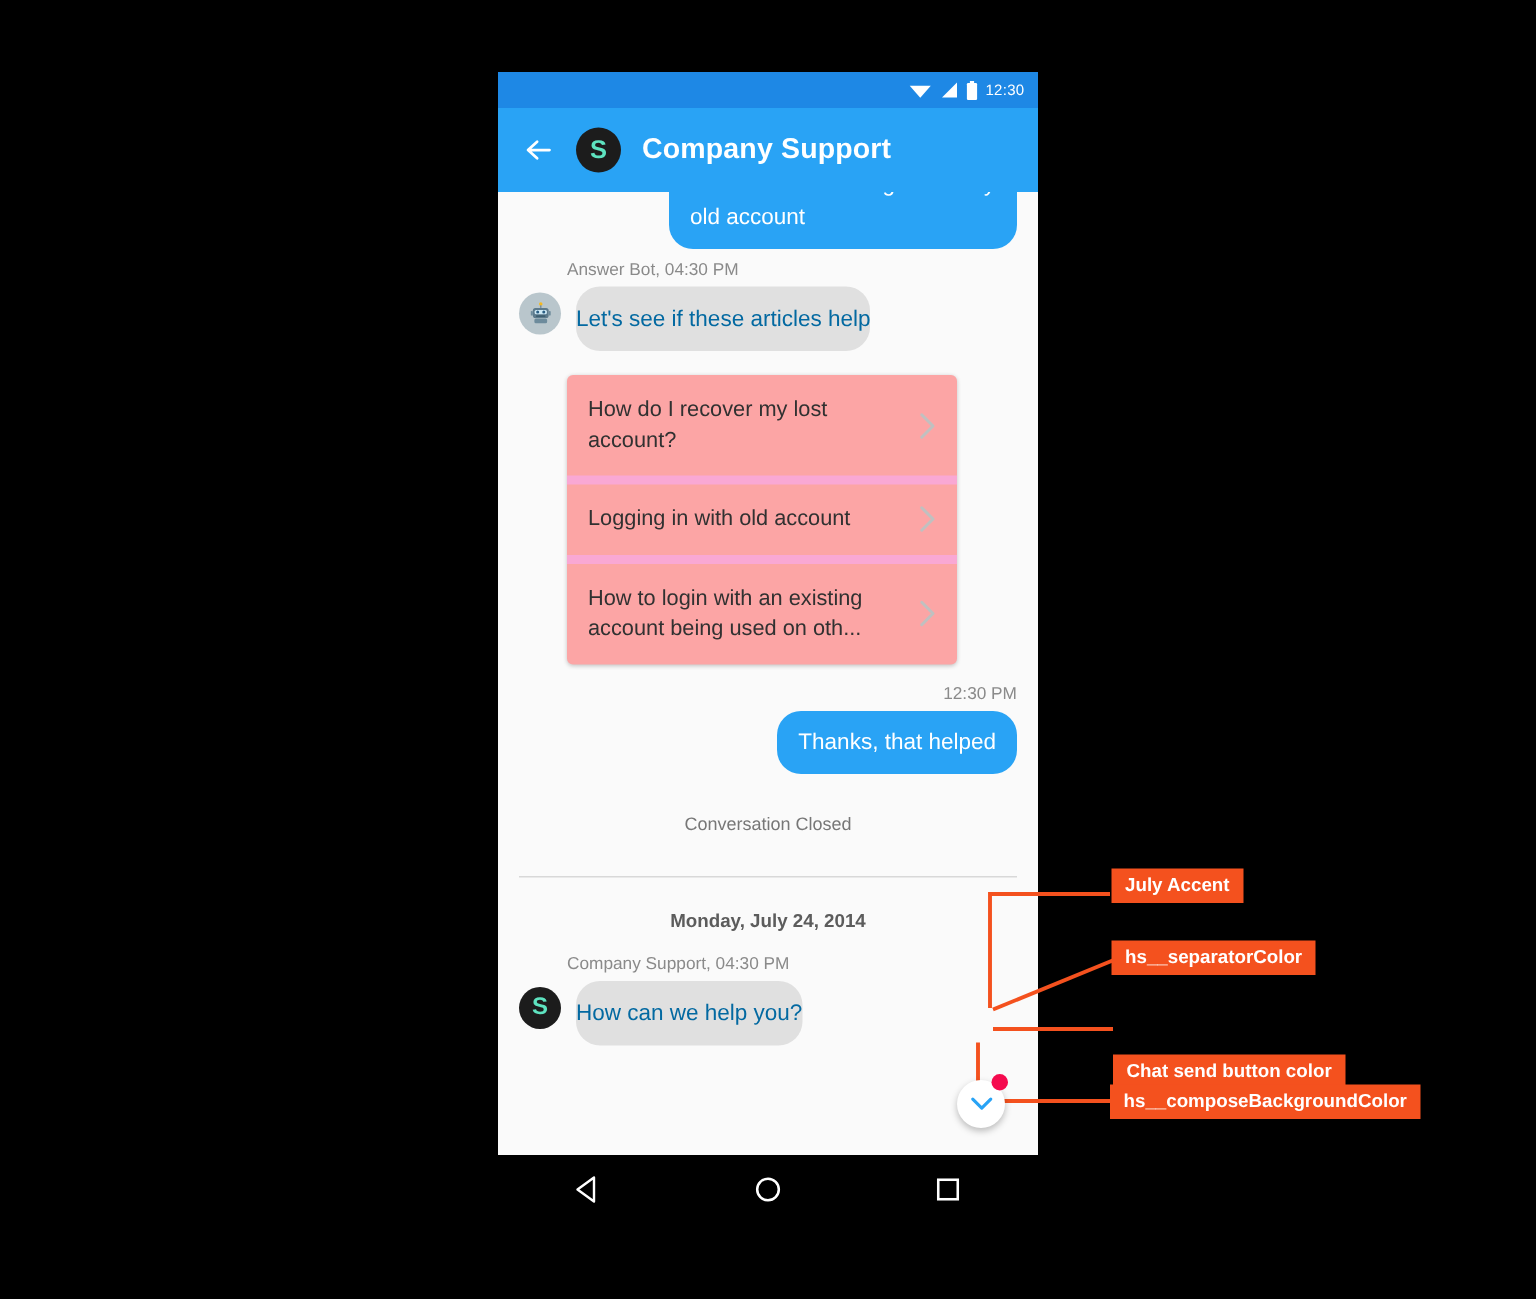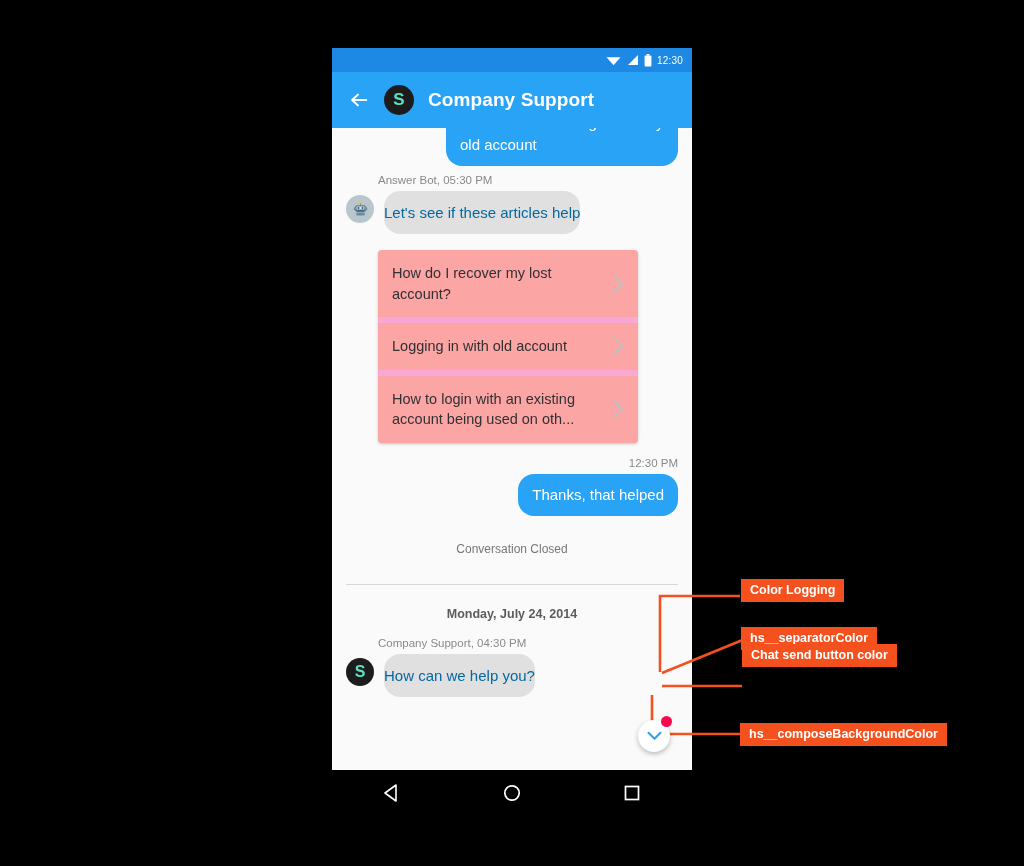--- a/index.html
+++ b/index.html
@@ -173,21 +173,21 @@
       </div>
       <div class="appbar-title">Company Support</div>
     </div>
 
     <div class="convo">
 
       <div class="clipped-wrap">
         <div class="bubble-out">I am not about to login with my old account</div>
       </div>
 
-      <div class="meta indent">Answer Bot, 05:30 PM</div>
+      <div class="meta indent">Answer Bot, 04:30 PM</div>
 
       <div class="with-avatar">
         <div class="av-circle av-bot">
           <svg width="17" height="17" viewBox="0 0 20 20">
             <circle cx="10" cy="2" r="1.4" fill="#f5b921"></circle>
             <rect x="9.4" y="3" width="1.2" height="2" fill="#7d8f99"></rect>
             <rect x="3.8" y="5" width="12.4" height="8" rx="2" fill="#5d7a8c"></rect>
             <rect x="5.2" y="6.6" width="9.6" height="3.4" rx="1.2" fill="#cfe9f5"></rect>
             <circle cx="7.6" cy="8.3" r="1.2" fill="#2b5f84"></circle>
             <circle cx="12.4" cy="8.3" r="1.2" fill="#2b5f84"></circle>
@@ -271,25 +271,25 @@
     <path d="M660 672 L660 596 L740 596" stroke="#f4511e" stroke-width="2.6" fill="none"></path>
 
     <path d="M662 673 L745 639" stroke="#f4511e" stroke-width="2.6" fill="none"></path>
 
     <path d="M662 686 L742 686" stroke="#f4511e" stroke-width="2.6" fill="none"></path>
 
     <path d="M652 695 L652 734 L740 734" stroke="#f4511e" stroke-width="2.6" fill="none"></path>
   </svg>
 
   <div class="ann-label" style="left:741px; top:579px;">
-    <span>Color Logging</span>
+    <span>July Accent</span>
   </div>
   <div class="ann-label" style="left:741px; top:627px;">
     <span>hs__separatorColor</span>
   </div>
-  <div class="ann-label" style="left:742px; top:644px;">
+  <div class="ann-label" style="left:742px; top:703px;">
     <span>Chat send button color</span>
   </div>
   <div class="ann-label" style="left:740px; top:723px;">
     <span>hs__composeBackgroundColor</span>
   </div>
 
 </div>
 
 </body></html>

